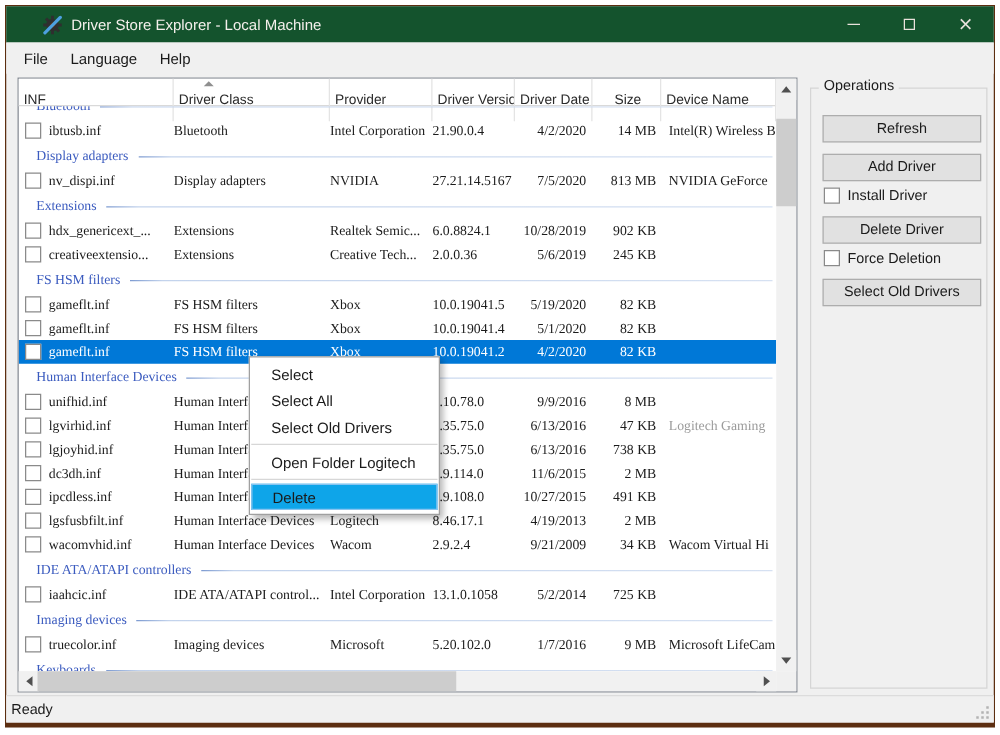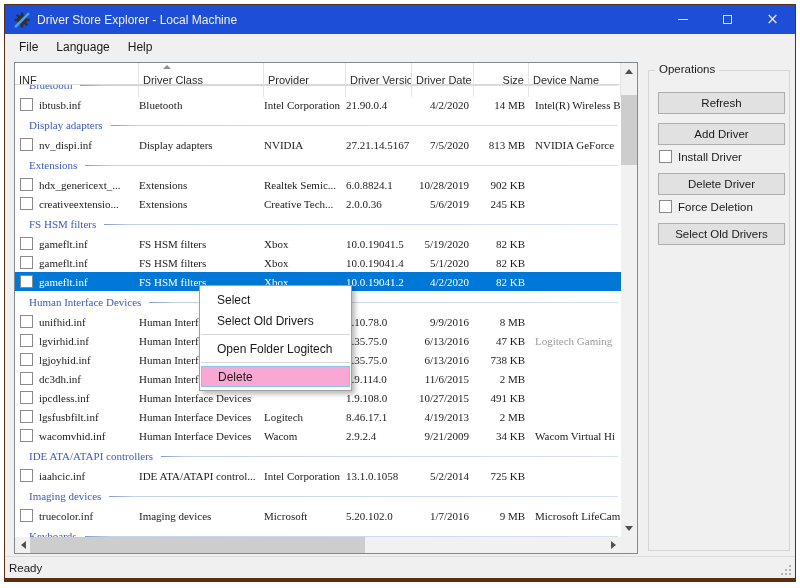--- a/index.html
+++ b/index.html
@@ -2,22 +2,22 @@
 <html><head>
 <meta charset="utf-8">
 <style>
   * { margin:0; padding:0; box-sizing:border-box; }
   html,body { width:800px; height:588px; background:#ffffff; font-family:"Liberation Sans","DejaVu Sans",sans-serif; overflow:hidden; }
 
   .window { position:absolute; left:4px; top:4px; width:792px; height:578px;
             border:1px solid #5c2e10; border-bottom-width:4px; background:#f0f0f0; }
 
   
-  .titlebar { position:absolute; left:0; top:0; width:100%; height:29px; background:#1d4ed8;
-              display:flex; align-items:center; color:#f5f0ec; font-size:12px; }
+  .titlebar { position:absolute; left:0; top:0; width:100%; height:29px; background:#14532d;
+              display:flex; align-items:center; color:#f5f0ec; font-size:12px;padding-left:20px; }
   .app-icon { width:16px; height:16px; margin:0 7px 0 9px; flex:none; }
   .win-controls { position:absolute; right:0; top:0; height:29px; display:flex; }
   .win-btn { width:45px; height:29px; display:flex; align-items:center; justify-content:center; color:#e9e2dc; }
   .glyph-min { width:10px; height:1px; background:#e9e2dc; }
   .glyph-max { width:9px; height:9px; border:1px solid #e9e2dc; }
   .glyph-close { font-size:15px; line-height:1; font-family:"DejaVu Sans",sans-serif; }
 
   
   .menubar { position:absolute; left:0; top:29px; width:100%; height:25px; background:#f0f0f0;
              display:flex; align-items:stretch; font-size:12px; color:#1a1a1a; padding-left:5px; }
@@ -25,21 +25,21 @@
 
   
   .listview { position:absolute; left:9px; top:57px; width:624px; height:492px;
               background:#ffffff; border:1px solid #828790; }
   .lv-header { position:absolute; left:0; top:0; width:606px; height:22px; background:#ffffff;
                border-bottom:1px solid #d9d9d9; display:grid;
                grid-template-columns:124px 125px 82px 66px 62px 55px 92px;
                font-size:11px; color:#2a2a2a; align-items:center; }
   .hcell { height:34px; display:flex; align-items:center; padding-left:4px; border-right:1px solid #e4e4e4;
            overflow:hidden; white-space:nowrap; }
-  .hcell.r { justify-content:flex-end; padding-right:4px; }
+  .hcell.r { justify-content:flex-end; padding-right:15px; }
   .sort-caret { position:absolute; left:148px; top:2px; width:0; height:0;
                 border-left:4px solid transparent; border-right:4px solid transparent;
                 border-bottom:4px solid #8f8f8f; }
 
   .lv-rows { position:absolute; left:0; top:22px; width:606px; height:452px; overflow:hidden;font-family:Liberation Serif, serif; }
 
   .lv-row { display:grid; grid-template-columns:24px 100px 125px 82px 66px 62px 55px 92px;
             height:19px; align-items:center; font-size:11px; color:#1b1b1b; }
   .lv-row .cell { white-space:nowrap; overflow:hidden; }
   .lv-row .cell.ver { overflow:visible; }
@@ -72,21 +72,21 @@
   .hscroll .left { left:0; top:0; height:16px; }
   .hscroll .right { right:0; top:0; height:16px; }
   .hthumb { position:absolute; left:15px; top:0; width:335px; height:16px; background:#cdcdcd; }
   .sb-corner { position:absolute; right:0; bottom:0; width:16px; height:16px; background:#f0f0f0; }
 
   
   .ctx-menu { position:absolute; left:194px; top:280px; width:153px; background:#ffffff;
               border:1px solid #a0a0a0; padding:3px 0; box-shadow:3px 3px 5px rgba(0,0,0,0.28);
               font-size:12px; color:#1a1a1a; z-index:10; }
   .ctx-item { height:21px; display:flex; align-items:center; padding-left:17px; white-space:nowrap;text-align:right; }
-  .ctx-item.hl { background:#f9a8d4; border:1px solid #88c4f0; margin:0 1px; padding-left:16px; }
+  .ctx-item.hl { background:#0ea5e9; border:1px solid #88c4f0; margin:0 1px; padding-left:16px; }
   .ctx-sep { height:1px; background:#d7d7d7; margin:3px 1px; }
 
   
   .ops { position:absolute; left:643px; top:65px; width:142px; height:481px;
          border:1px solid #d5d5d5; }
   .ops-title { position:absolute; left:6px; top:-8px; background:#f0f0f0; padding:0 4px;
                font-size:11.5px; color:#1b1b1b; }
   .btn { position:absolute; left:9px; width:127px; height:22px; background:#e1e1e1;
          border:1px solid #adadad; font-size:11.5px; color:#1b1b1b;
          display:flex; align-items:center; justify-content:center; }
@@ -397,20 +397,21 @@
       <div class="hthumb"></div>
       <div class="sb-btn right">
           <span class="tri-right"></span>
         </div>
     </div>
     <div class="sb-corner"></div>
   </div>
 
   <div class="ctx-menu">
     <div class="ctx-item">Select</div>
+    <div class="ctx-item">Select All</div>
     <div class="ctx-item">Select Old Drivers</div>
     <div class="ctx-sep"></div>
     <div class="ctx-item">Open Folder Logitech</div>
     <div class="ctx-sep"></div>
     <div class="ctx-item hl">Delete</div>
   </div>
 
   <div class="ops">
     <div class="ops-title">Operations</div>
     <div class="btn" style="top:52px">Add Driver</div>

